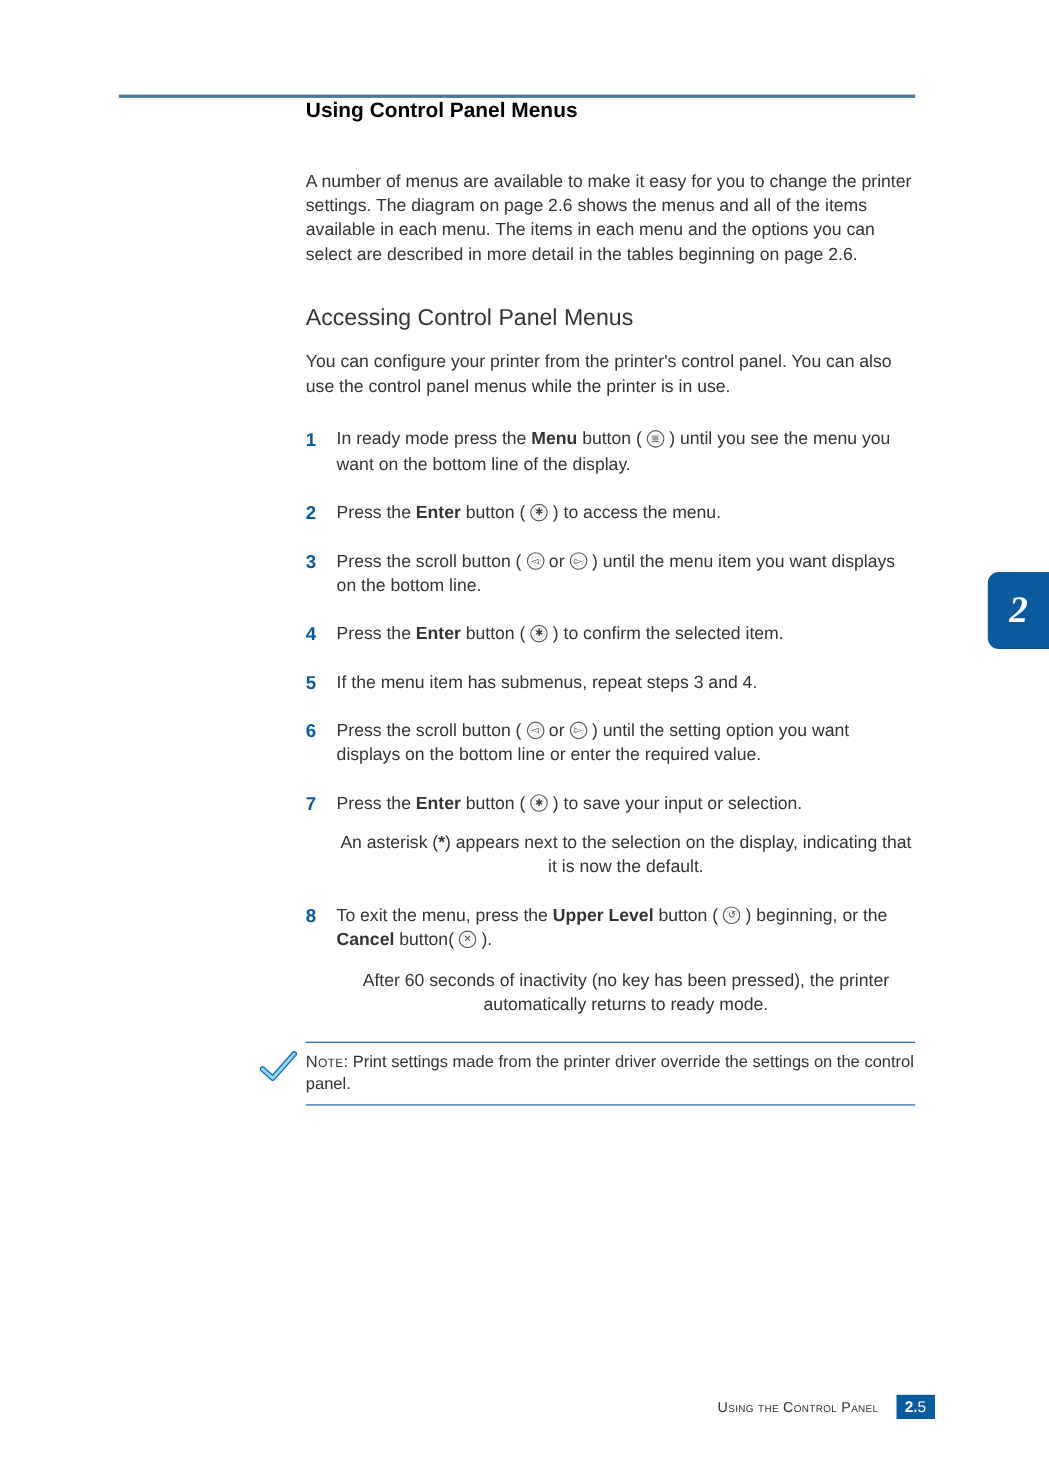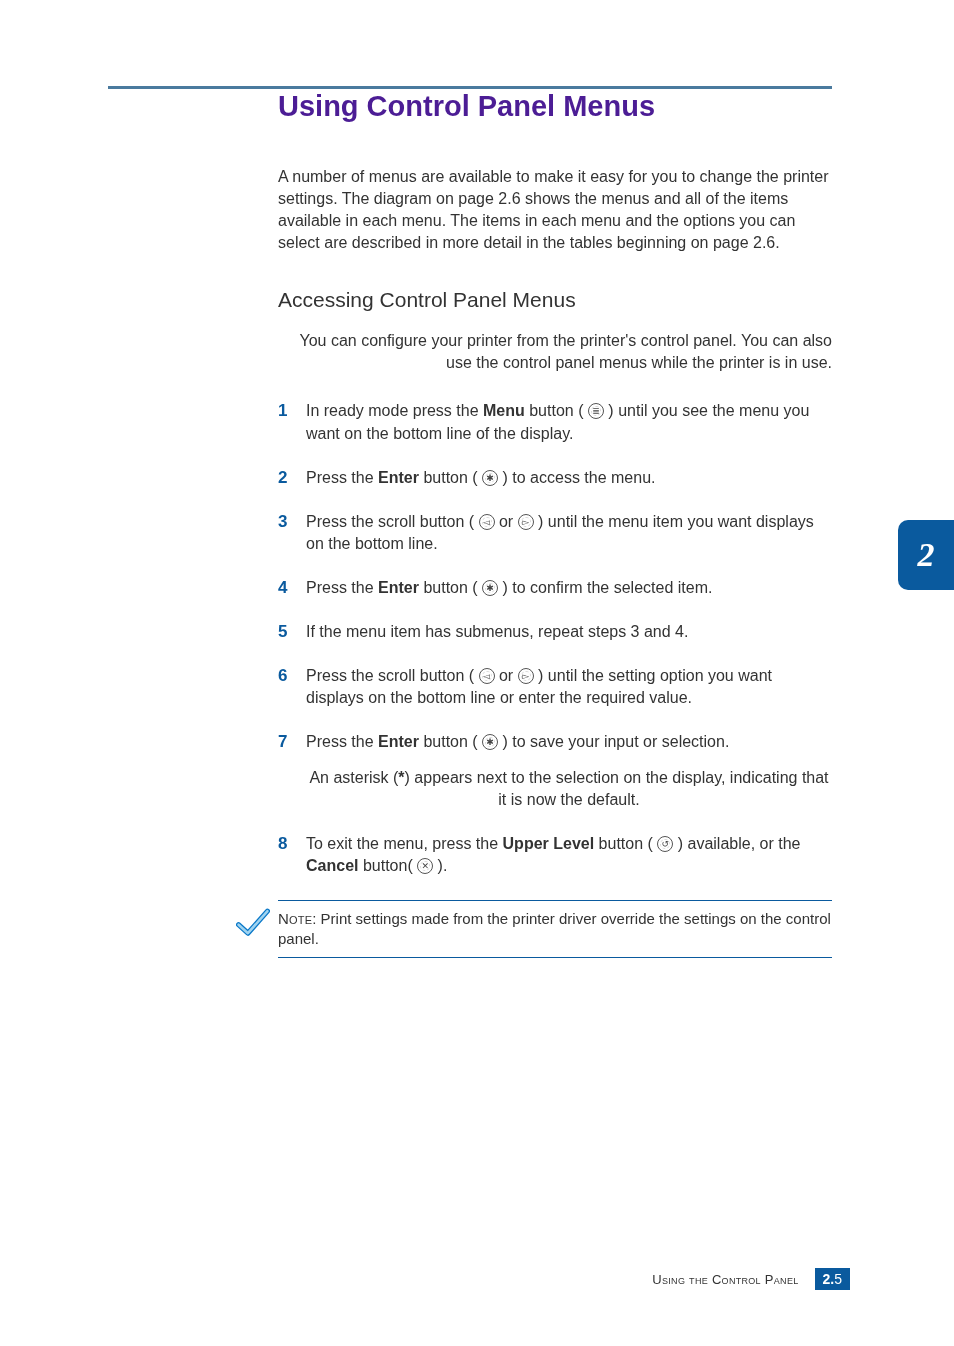--- a/index.html
+++ b/index.html
@@ -19,41 +19,40 @@
   }
   .rule {
     position: absolute;
     left: 108px;
     top: 86px;
     width: 724px;
     height: 3px;
     background: #4a7a9e;
   }
   h1.title {
-    font-size: 29px;
-    font-weight: 700;
-    color: #4c1d95;
+    font-size: 19px;
+    font-weight: 700;
+    color: #000000;
     margin-bottom: 32px;
   }
   p.lead {
     font-size: 16px;
     line-height: 1.38;
     margin-bottom: 34px;
     margin-top: 43px;
   }
   h2.subhead {
     font-size: 21px;
     font-weight: 400;
     margin-bottom: 18px;
   }
   p.sub-lead {
     font-size: 16px;
     line-height: 1.38;
     margin-bottom: 26px;
-    text-align: right;
   }
   ol.steps {
     list-style: none;
     counter-reset: none;
   }
   ol.steps > li {
     position: relative;
     padding-left: 28px;
     font-size: 16px;
     line-height: 1.38;
@@ -211,21 +210,22 @@
     </li>
 
     <li>
       <span class="num">7</span>
       <span><span>Press the </span><b>Enter</b><span> button ( </span><span class="btn-icon"><span class="g">✱</span></span><span> ) to save your input or selection.</span></span>
       <div class="after"><span>An asterisk (</span><b>*</b><span>) appears next to the selection on the display, indicating that it is now the default.</span></div>
     </li>
 
     <li>
       <span class="num">8</span>
-      <span><span>To exit the menu, press the </span><b>Upper Level</b><span> button ( </span><span class="btn-icon"><span class="g">↺</span></span><span> ) available, or the </span><b>Cancel</b><span> button( </span><span class="btn-icon"><span class="g">✕</span></span><span> ).</span></span>
+      <span><span>To exit the menu, press the </span><b>Upper Level</b><span> button ( </span><span class="btn-icon"><span class="g">↺</span></span><span> ) beginning, or the </span><b>Cancel</b><span> button( </span><span class="btn-icon"><span class="g">✕</span></span><span> ).</span></span>
+      <div class="after">After 60 seconds of inactivity (no key has been pressed), the printer automatically returns to ready mode.</div>
     </li>
   </ol>
 
   <div class="note-wrap">
     <svg class="note-icon" viewBox="0 0 40 40">
       <path d="M3 22 L14 32 L37 6" fill="none" stroke="#0a78c8" stroke-width="6" stroke-linecap="round" stroke-linejoin="round"></path>
       <path d="M3 22 L14 32 L37 6" fill="none" stroke="#9fd3f0" stroke-width="3" stroke-linecap="round" stroke-linejoin="round"></path>
     </svg>
     <div class="note-box">
       <span class="note-label">Note</span><span>: Print settings made from the printer driver override the settings on the control panel.</span>

